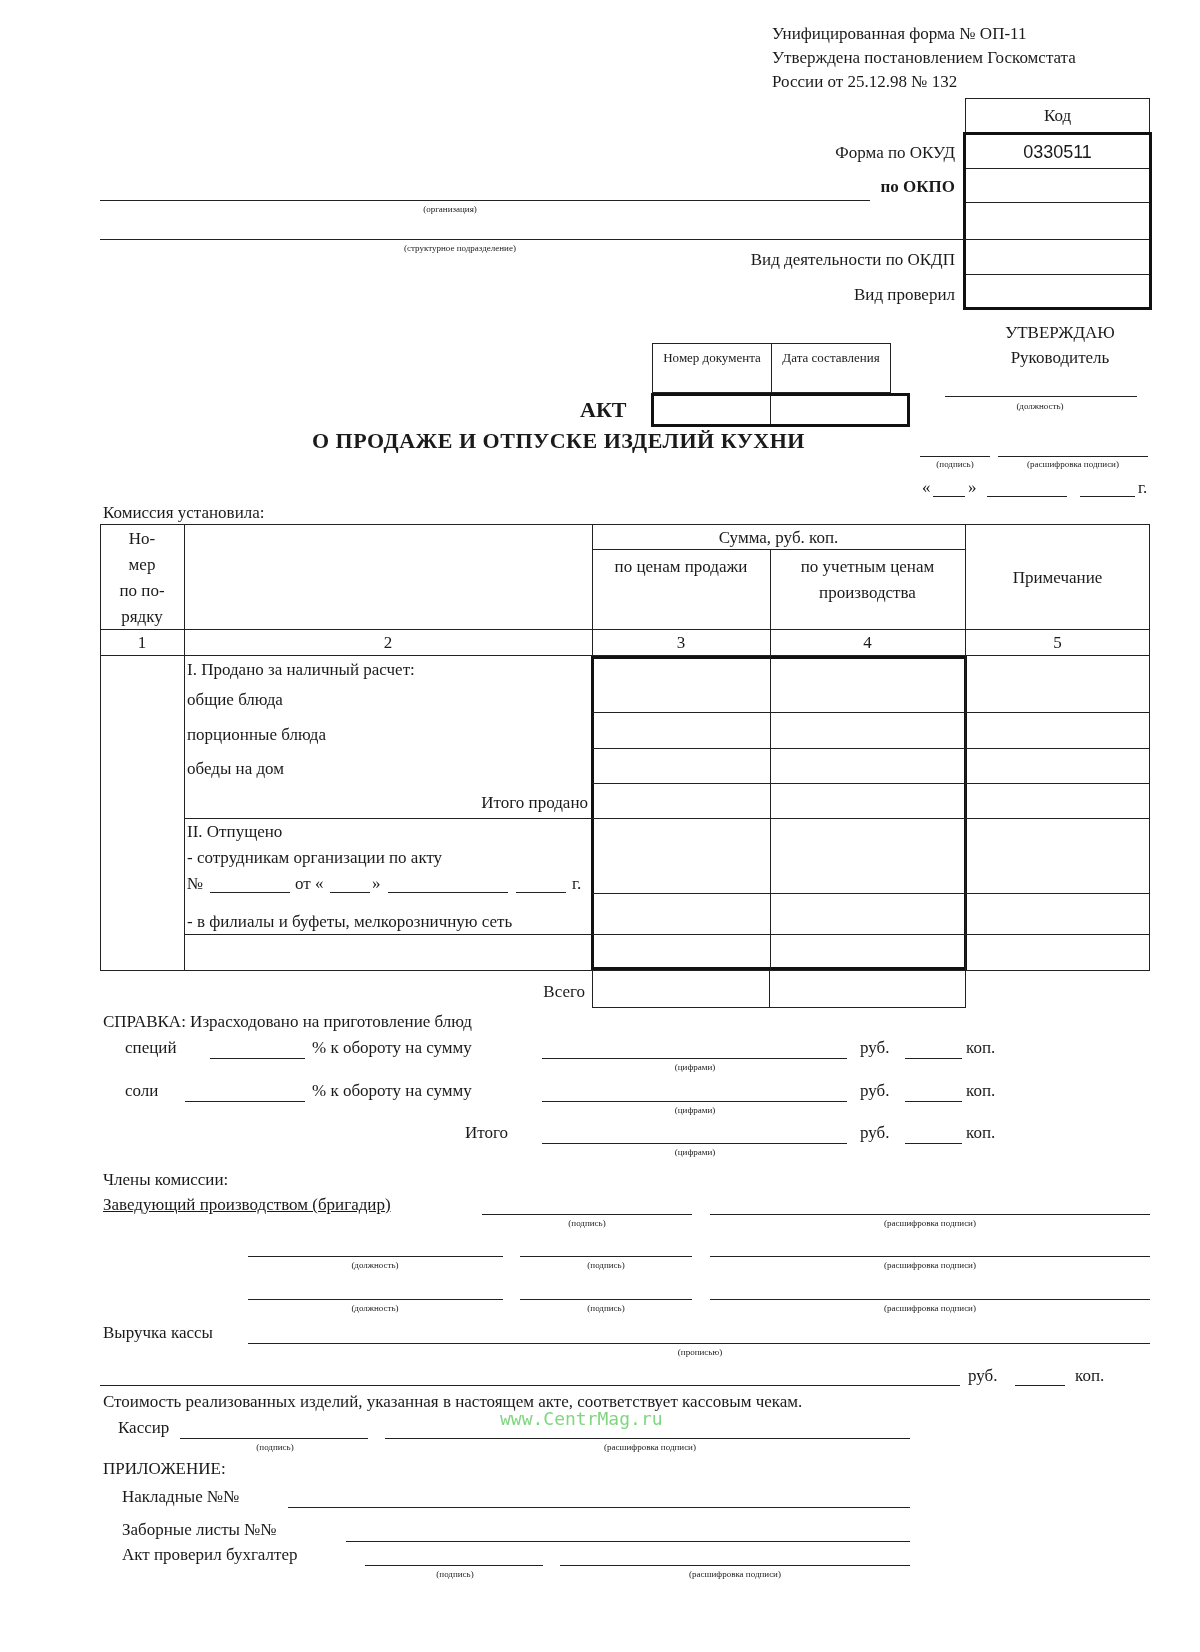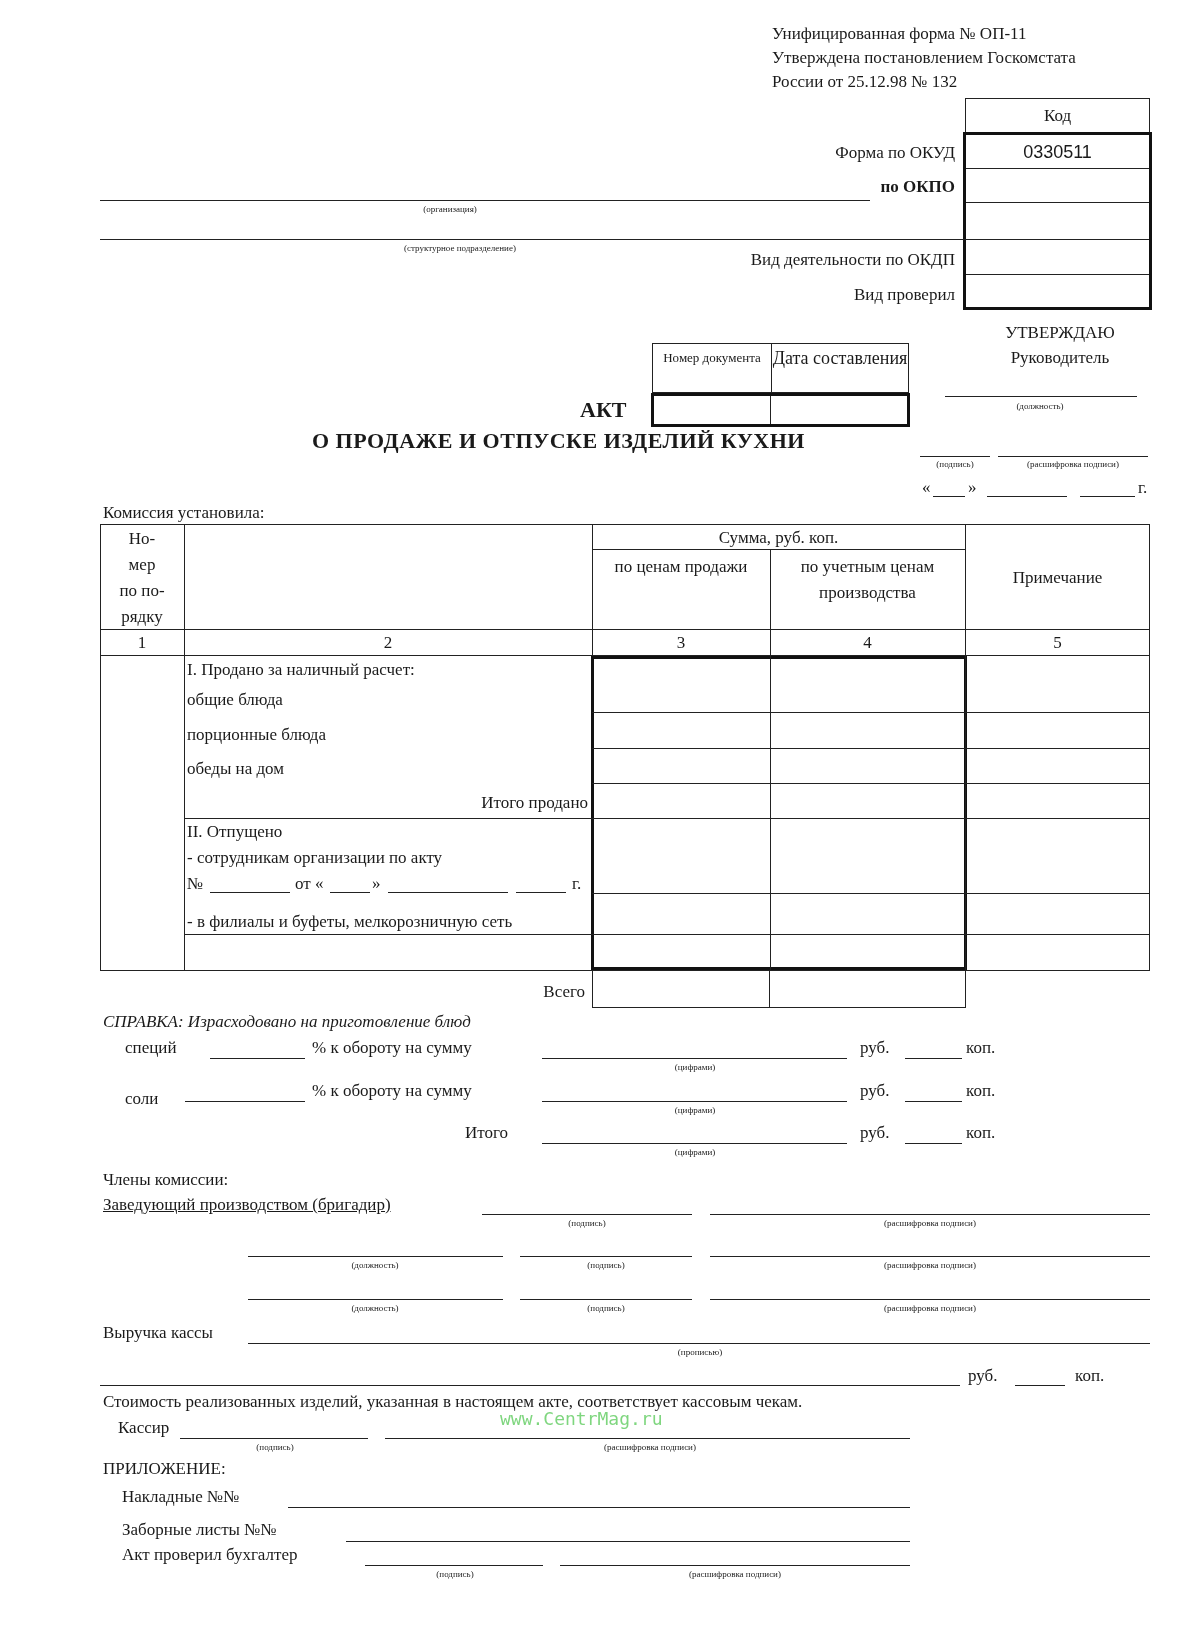--- a/index.html
+++ b/index.html
@@ -41,21 +41,21 @@
 <div class="abs t right" style="left:700px; top:177px; width:255px;font-weight:bold;">по ОКПО</div>
 <div class="abs t right" style="left:600px; top:250px; width:355px;">Вид деятельности по ОКДП</div>
 <div class="abs t right" style="left:700px; top:285px; width:255px;">Вид проверил</div>
 
 <div class="line" style="left:100px; top:200px; width:770px;"></div>
 <div class="abs sm" style="left:380px; top:204px; width:140px;">(организация)</div>
 <div class="line" style="left:100px; top:239px; width:866px;"></div>
 <div class="abs sm" style="left:350px; top:243px; width:220px;">(структурное подразделение)</div>
 
 <div class="cell center" style="left:652px; top:343px; width:120px; height:50px; border:1.5px solid #222; font-size:13px; line-height:18px; padding-top:5px;">Номер документа</div>
-<div class="cell center" style="left:771px; top:343px; width:138px; height:50px; border:1.5px solid #222; font-size:18px; line-height:18px; padding-top:5px;">Дата составления</div>
+<div class="cell center" style="left:771px; top:343px; width:120px; height:50px; border:1.5px solid #222; font-size:13px; line-height:18px; padding-top:5px;">Дата составления</div>
 <div class="cell" style="left:651px; top:393px; width:259px; height:34px; border:3px solid #111;"></div>
 <div class="cell" style="left:654px; top:396px; width:117px; height:28px; border-right:1.5px solid #222;"></div>
 <div class="cell" style="left:772px; top:396px; width:135px; height:28px;"></div>
 
 <div class="abs b" style="left:580px; top:397px; font-size:22px;">АКТ</div>
 <div class="abs b" style="left:312px; top:428px; font-size:22px; letter-spacing:0.5px;">О ПРОДАЖЕ И ОТПУСКЕ ИЗДЕЛИЙ КУХНИ</div>
 
 <div class="abs t center" style="left:940px; top:323px; width:240px;">УТВЕРЖДАЮ</div>
 <div class="abs t center" style="left:940px; top:348px; width:240px;">Руководитель</div>
 <div class="line" style="left:945px; top:396px; width:192px;"></div>
@@ -132,32 +132,32 @@
 <div class="abs t" style="left:572px; top:874px;">г.</div>
 <div class="abs t" style="left:187px; top:912px;">- в филиалы и буфеты, мелкорозничную сеть</div>
 
 <div class="cell" style="left:594px; top:659px; width:175px; height:52px;"></div>
 <div class="cell" style="left:772px; top:659px; width:192px; height:52px;"></div>
 
 <div class="abs t right" style="left:480px; top:982px; width:105px;">Всего</div>
 <div class="cell" style="left:592px; top:970px; width:178px; height:38px; border:1.5px solid #222; border-top:none;"></div>
 <div class="cell" style="left:769px; top:970px; width:197px; height:38px; border:1.5px solid #222; border-top:none;"></div>
 
-<div class="abs t" style="left:103px; top:1012px;font-style:italic;">СПРАВКА: Израсходовано на приготовление блюд</div>
+<div class="abs t" style="left:103px; top:1012px;">СПРАВКА: Израсходовано на приготовление блюд</div>
 
 <div class="abs t" style="left:125px; top:1038px;">специй</div>
 <div class="line" style="left:210px; top:1058px; width:95px;"></div>
 <div class="abs t" style="left:312px; top:1038px;">%  к обороту на сумму</div>
 <div class="line" style="left:542px; top:1058px; width:305px;"></div>
 <div class="abs sm" style="left:650px; top:1062px; width:90px;">(цифрами)</div>
 <div class="abs t" style="left:860px; top:1038px;">руб.</div>
 <div class="line" style="left:905px; top:1058px; width:57px;"></div>
 <div class="abs t" style="left:966px; top:1038px;">коп.</div>
 
-<div class="abs t" style="left:125px; top:1081px;margin-top:8px;">соли</div>
+<div class="abs t" style="left:125px; top:1081px;">соли</div>
 <div class="line" style="left:185px; top:1101px; width:120px;"></div>
 <div class="abs t" style="left:312px; top:1081px;">%  к обороту на сумму</div>
 <div class="line" style="left:542px; top:1101px; width:305px;"></div>
 <div class="abs sm" style="left:650px; top:1105px; width:90px;">(цифрами)</div>
 <div class="abs t" style="left:860px; top:1081px;">руб.</div>
 <div class="line" style="left:905px; top:1101px; width:57px;"></div>
 <div class="abs t" style="left:966px; top:1081px;">коп.</div>
 
 <div class="abs t" style="left:465px; top:1123px;">Итого</div>
 <div class="line" style="left:542px; top:1143px; width:305px;"></div>

